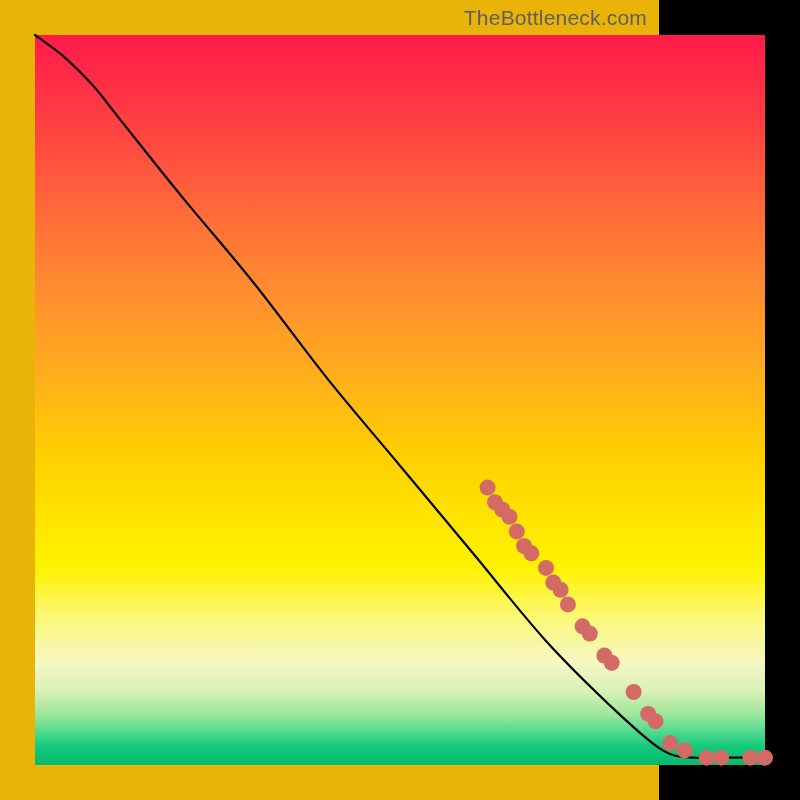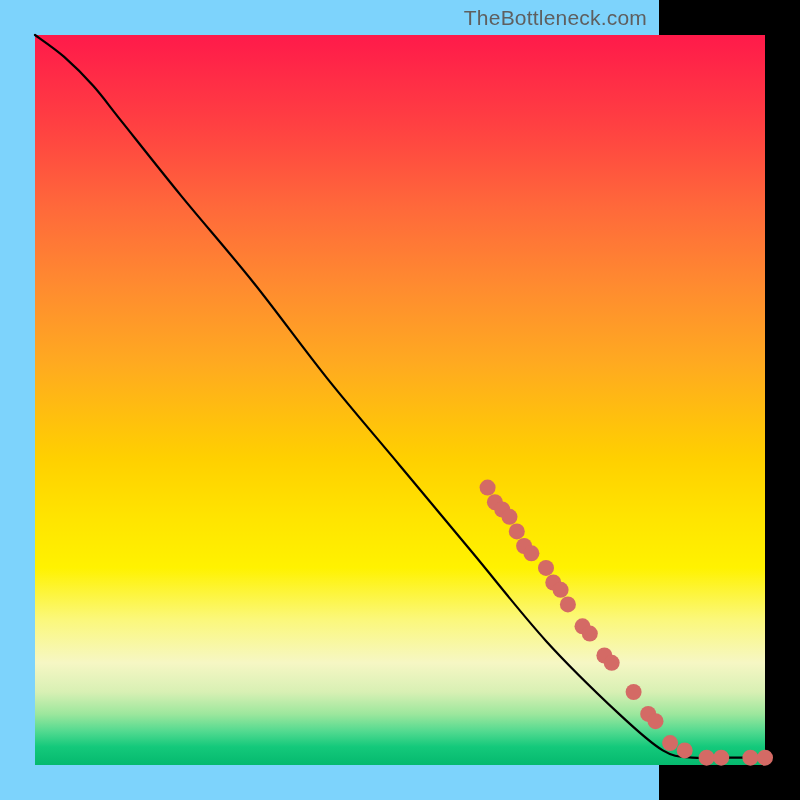--- a/index.html
+++ b/index.html
@@ -10,21 +10,21 @@
     background: #000;
     overflow: hidden;
     font-family: Arial, Helvetica, sans-serif;
   }
   .frame {
     position: absolute;
     left: 0;
     top: 0;
     width: 659px;
     height: 800px;
-    background: #7dd3fc;
+    background: #eab308;
   }
   .plot {
     position: absolute;
     left: 35px;
     top: 35px;
     width: 730px;
     height: 730px;
     background: linear-gradient(
       to bottom,
       #ff1a4a 0%,

